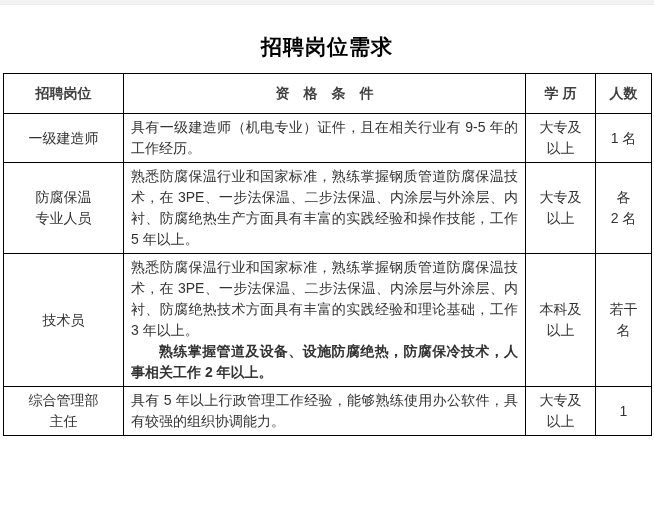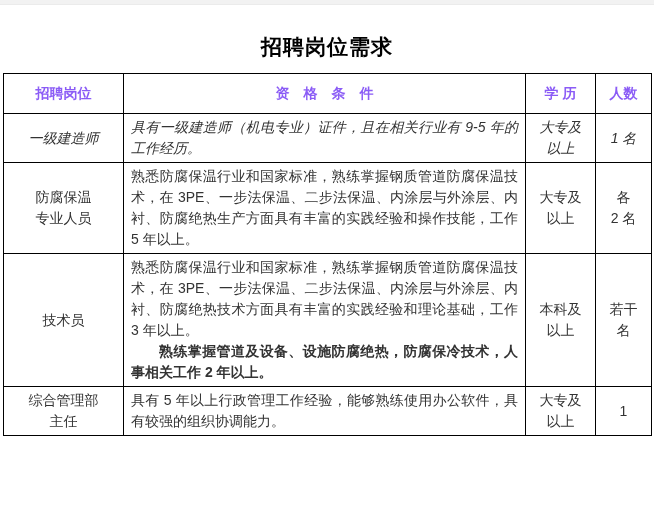--- a/index.html
+++ b/index.html
@@ -37,28 +37,28 @@
     vertical-align: middle;
     line-height: 21px;
   }
   col.c-pos  { width: 120px; }
   col.c-qual { width: 402px; }
   col.c-edu  { width: 70px;  }
   col.c-num  { width: 56px;  }
 
   tr.h-header { height: 40px; }
   tr.h-r1 { height: 98px; }
-  tr.h-r2 { height: 46px; font-style: italic; }
+  tr.h-r2 { height: 46px; }
   tr.h-r3 { height: 88px; }
   tr.h-r4 { height: 125px; }
   tr.h-r5 { height: 49px; }
 
   th.cell-head {
     font-weight: bold;
-    color: #8b5cf6;
+    color: #404040;
     text-align: center;
     padding: 2px;
   }
   td.cell-pos, td.cell-edu, td.cell-num {
     text-align: center;
     white-space: pre-line;
     padding: 2px;
   }
   td.cell-qual {
     text-align: justify;

